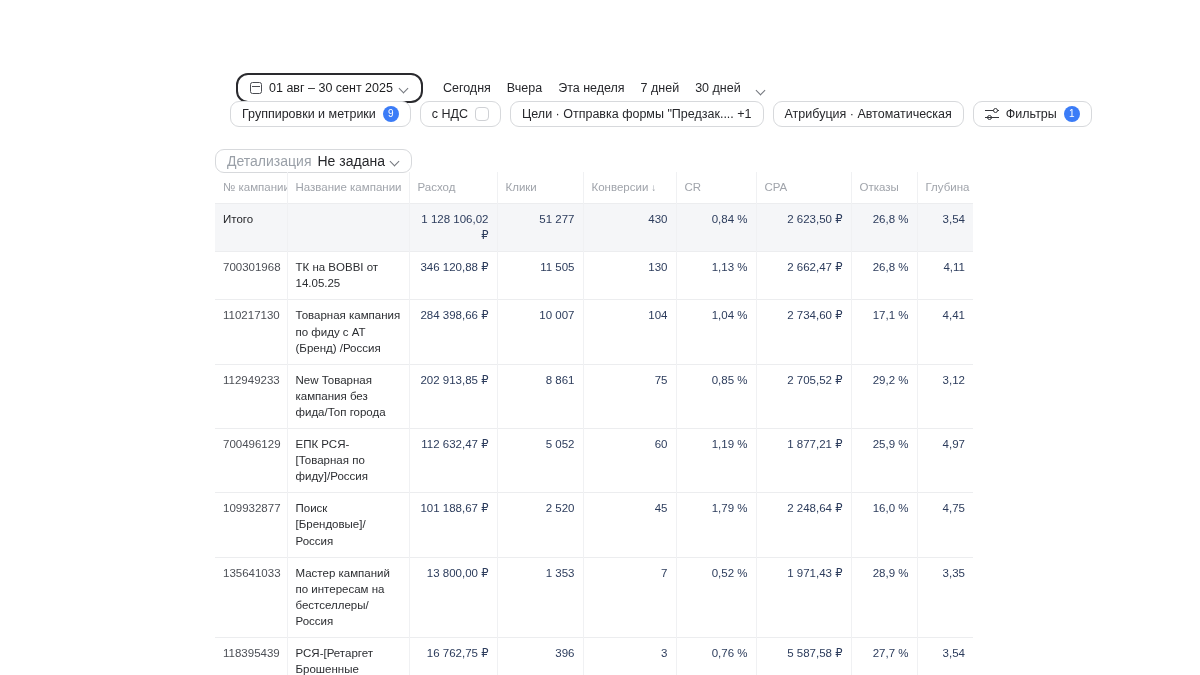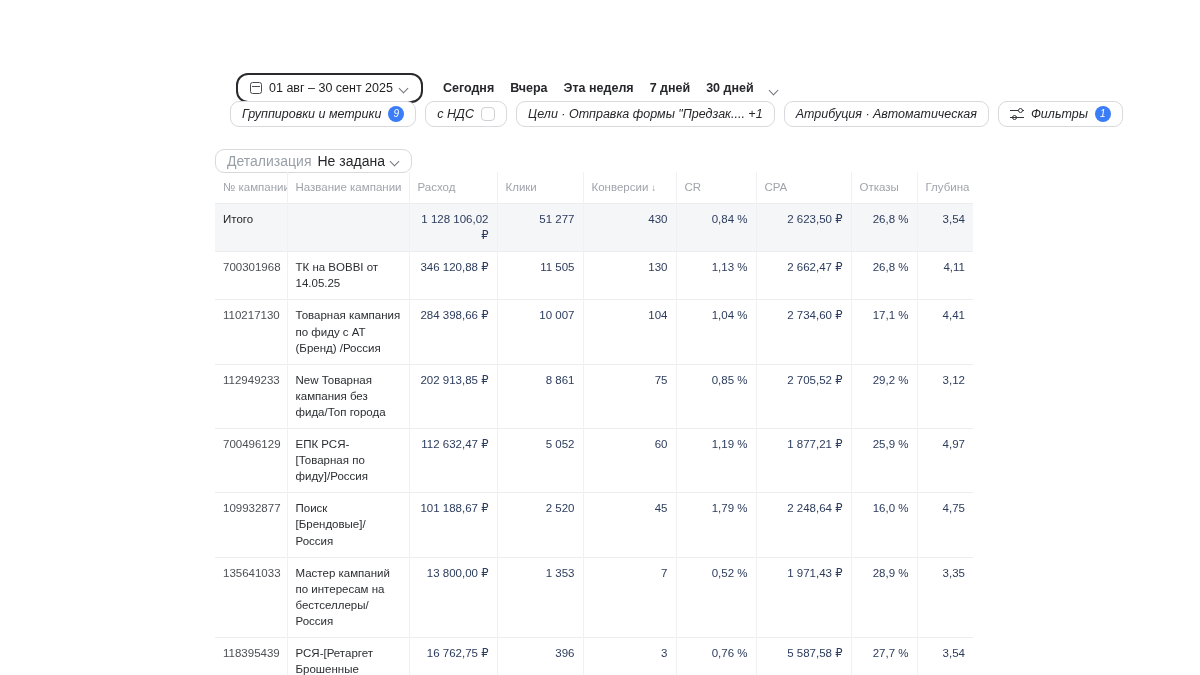--- a/index.html
+++ b/index.html
@@ -3,32 +3,32 @@
 <meta charset="utf-8">
 <style>
   * { box-sizing: border-box; margin: 0; padding: 0; }
   html,body { width:1200px; height:675px; background:#ffffff; overflow:hidden; }
   body { font-family:"Liberation Sans","DejaVu Sans",sans-serif; color:#1d1e20; position:relative; }
 
   
   .toolbar-row1 { position:absolute; left:236px; top:73px; display:flex; align-items:center; gap:20px; }
   .date-pill { display:inline-flex; align-items:center; gap:7px; border:2px solid #2a2a2e; border-radius:12px;
                padding:13px 12px; height:26px; font-size:12.5px; background:#fff; cursor:pointer; }
-  .quick-ranges { display:flex; align-items:flex-end; gap:16px; font-size:12.5px; color:#26272b;font-weight:bold; }
+  .quick-ranges { display:flex; align-items:flex-end; gap:16px; font-size:12.5px; color:#26272b; }
   .quick-ranges span { cursor:pointer; }
   .chev { display:inline-block; width:9px; height:9px; position:relative; }
   .chev::before { content:""; position:absolute; left:0; top:1px; width:6px; height:6px;
                   border-right:1.5px solid #73767d; border-bottom:1.5px solid #73767d; transform:rotate(45deg); }
   .cal-icon { display:inline-block; width:12px; height:12px; border:1.3px solid #4a4c52; border-radius:2.5px; position:relative; }
   .cal-icon::before { content:""; position:absolute; left:1px; right:1px; top:2.5px; border-top:1.3px solid #4a4c52; }
 
   
   .toolbar-row2 { position:absolute; left:230px; top:101px; display:flex; align-items:center; gap:9px; }
   .pill { display:inline-flex; align-items:center; gap:7px; border:1px solid #d7d9dc; border-radius:9px;
-          padding:0 11px; height:26px; font-size:12.5px; background:#fff; color:#26272b; white-space:nowrap; cursor:pointer;font-style:italic; }
+          padding:0 11px; height:26px; font-size:12.5px; background:#fff; color:#26272b; white-space:nowrap; cursor:pointer; }
   .badge { display:inline-flex; align-items:center; justify-content:center; min-width:16px; height:16px;
            border-radius:50%; background:#3b7cf7; color:#fff; font-size:10px; line-height:1; }
   .checkbox { display:inline-block; width:14px; height:14px; border:1.3px solid #cfd1d5; border-radius:4px; background:#fff; }
   .sliders-icon { display:inline-block; width:14px; height:12px; position:relative; }
   .sliders-icon::before { content:""; position:absolute; left:0; right:0; top:2px; border-top:1.6px solid #35373c; }
   .sliders-icon::after  { content:""; position:absolute; left:0; right:0; bottom:2px; border-top:1.6px solid #35373c; }
   .sliders-icon .k1, .sliders-icon .k2 { position:absolute; width:5px; height:5px; background:#fff; border:1.6px solid #35373c; border-radius:50%; }
   .sliders-icon .k1 { top:0; left:8px; }
   .sliders-icon .k2 { bottom:0; left:2px; }
 

